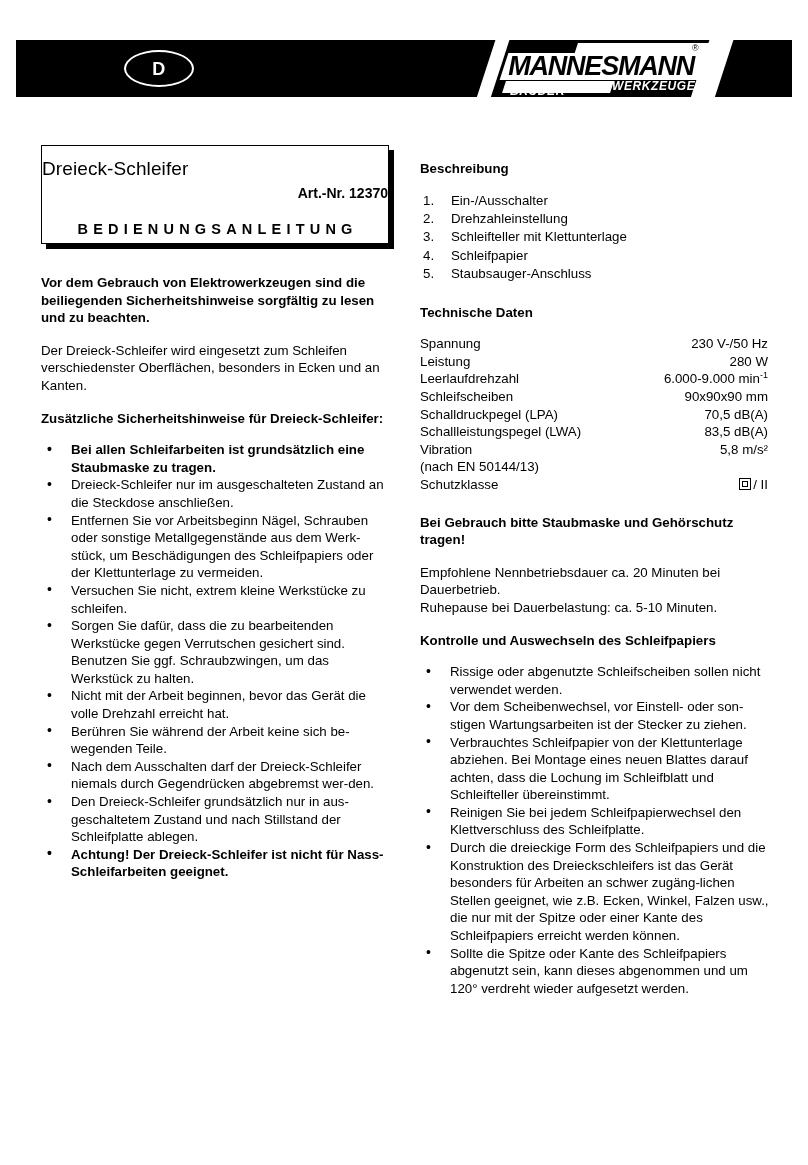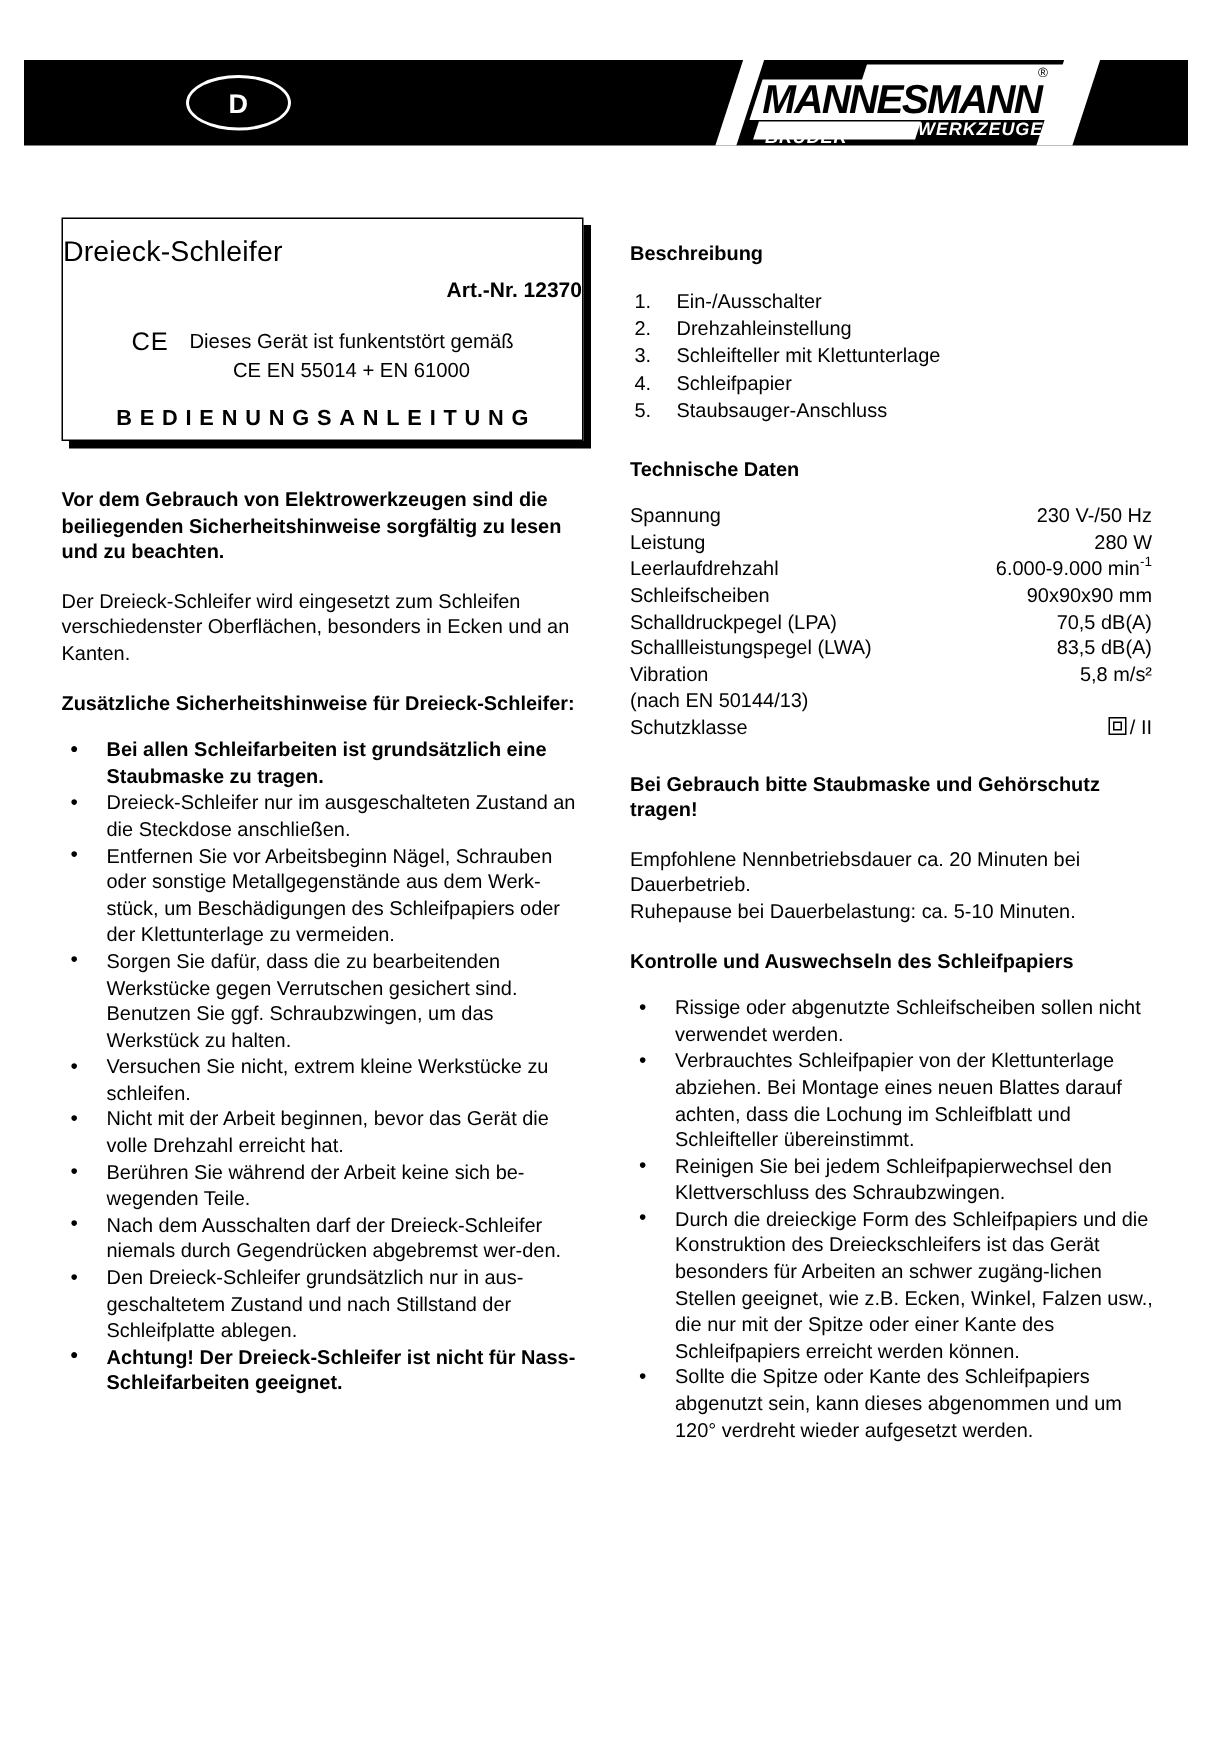--- a/index.html
+++ b/index.html
@@ -362,42 +362,35 @@
     </div>
     <div class="brand-slash"></div>
   </div>
 </div>
 
 <div class="col-left">
 
   <div class="title-box">
     <div class="title-main">Dreieck-Schleifer</div>
     <div class="title-art">Art.-Nr. 12370</div>
-    <div class="ce-row">
-      <span class="ce-mark">CE</span>
-      <span class="ce-text">
-        <span>Dieses Gerät ist funkentstört gemäß</span><br>
-        <span>CE EN 55014 + EN 61000</span>
-      </span>
-    </div>
     <div class="manual-word">BEDIENUNGSANLEITUNG</div>
   </div>
 
   <p class="para bold">Vor dem Gebrauch von Elektrowerkzeugen sind die beiliegenden Sicherheitshinweise sorgfältig zu lesen und zu beachten.</p>
 
   <p class="para">Der Dreieck-Schleifer wird eingesetzt zum Schleifen verschiedenster Oberflächen, besonders in Ecken und an Kanten.</p>
 
   <div class="sec-head">Zusätzliche Sicherheitshinweise für Dreieck-Schleifer:</div>
 
   <ul class="bullets">
     <li class="bold"><span class="bold-wrap">Bei allen Schleifarbeiten ist grundsätzlich eine Staubmaske zu tragen.</span></li>
     <li><span>Dreieck-Schleifer nur im ausgeschalteten Zustand an die Steckdose anschließen.</span></li>
     <li><span>Entfernen Sie vor Arbeitsbeginn Nägel, Schrauben oder sonstige Metallgegenstände aus dem Werk-stück, um Beschädigungen des Schleifpapiers oder der Klettunterlage zu vermeiden.</span></li>
+    <li><span>Versuchen Sie nicht, extrem kleine Werkstücke zu schleifen.</span></li>
     <li><span>Sorgen Sie dafür, dass die zu bearbeitenden Werkstücke gegen Verrutschen gesichert sind. Benutzen Sie ggf. Schraubzwingen, um das Werkstück zu halten.</span></li>
-    <li><span>Versuchen Sie nicht, extrem kleine Werkstücke zu schleifen.</span></li>
     <li><span>Nicht mit der Arbeit beginnen, bevor das Gerät die volle Drehzahl erreicht hat.</span></li>
     <li><span>Berühren Sie während der Arbeit keine sich be-wegenden Teile.</span></li>
     <li><span>Nach dem Ausschalten darf der Dreieck-Schleifer niemals durch Gegendrücken abgebremst wer-den.</span></li>
     <li><span>Den Dreieck-Schleifer grundsätzlich nur in aus-geschaltetem Zustand und nach Stillstand der Schleifplatte ablegen.</span></li>
     <li class="bold"><span>Achtung! Der Dreieck-Schleifer ist nicht für Nass-Schleifarbeiten geeignet.</span></li>
   </ul>
 </div>
 
 <div class="col-right">
 
@@ -456,18 +449,19 @@
 
   <p class="para bold" style="margin-top:20px;">Bei Gebrauch bitte Staubmaske und Gehörschutz tragen!</p>
 
   <p class="para tight">Empfohlene Nennbetriebsdauer ca. 20 Minuten bei Dauerbetrieb.</p>
   <p class="para">Ruhepause bei Dauerbelastung: ca. 5-10 Minuten.</p>
 
   <div class="sec-head">Kontrolle und Auswechseln des Schleifpapiers</div>
 
   <ul class="bullets">
     <li><span>Rissige oder abgenutzte Schleifscheiben sollen nicht verwendet werden.</span></li>
+    <li><span>Vor dem Scheibenwechsel, vor Einstell- oder son-stigen Wartungsarbeiten ist der Stecker zu ziehen.</span></li>
     <li><span>Verbrauchtes Schleifpapier von der Klettunterlage abziehen. Bei Montage eines neuen Blattes darauf achten, dass die Lochung im Schleifblatt und Schleifteller übereinstimmt.</span></li>
-    <li><span>Reinigen Sie bei jedem Schleifpapierwechsel den Klettverschluss des Schraubzwingen.</span></li>
+    <li><span>Reinigen Sie bei jedem Schleifpapierwechsel den Klettverschluss des Schleifplatte.</span></li>
     <li><span>Durch die dreieckige Form des Schleifpapiers und die Konstruktion des Dreieckschleifers ist das Gerät besonders für Arbeiten an schwer zugäng-lichen Stellen geeignet, wie z.B. Ecken, Winkel, Falzen usw., die nur mit der Spitze oder einer Kante des Schleifpapiers erreicht werden können.</span></li>
     <li><span>Sollte die Spitze oder Kante des Schleifpapiers abgenutzt sein, kann dieses abgenommen und um 120° verdreht wieder aufgesetzt werden.</span></li>
   </ul>
 </div>
 
 </body></html>

